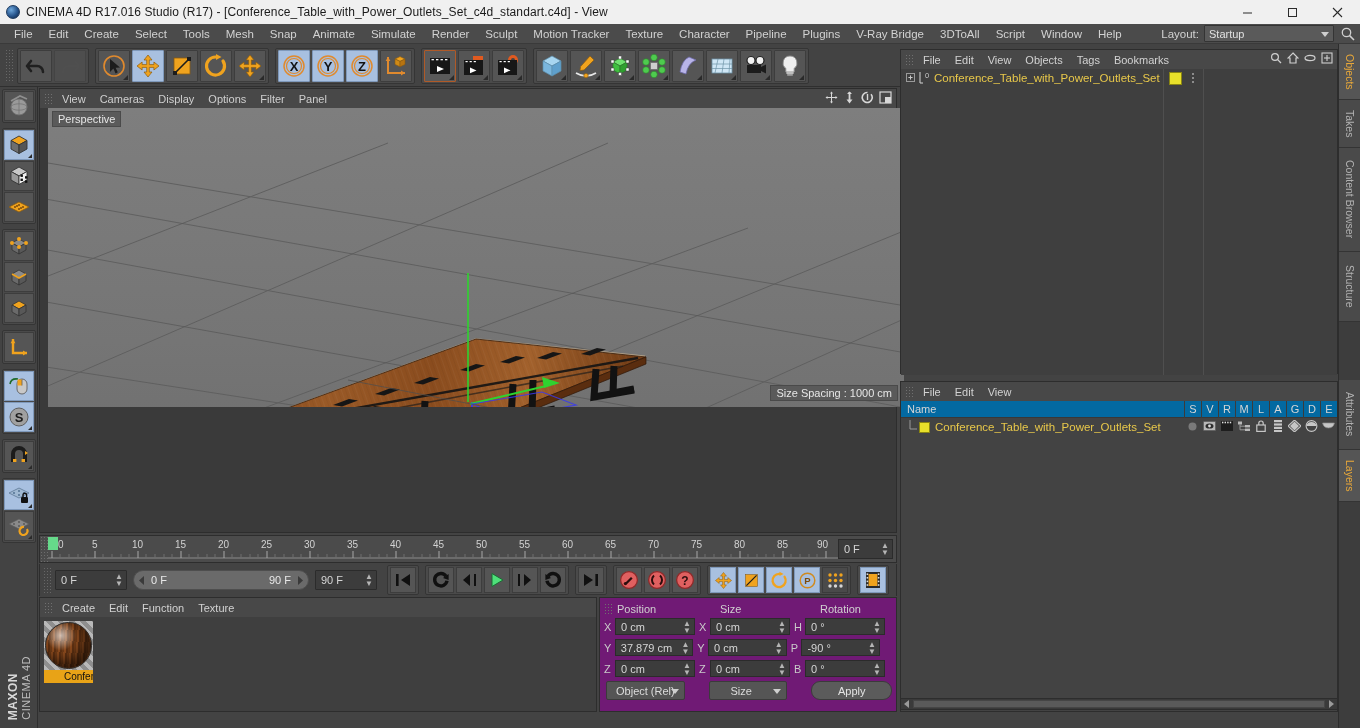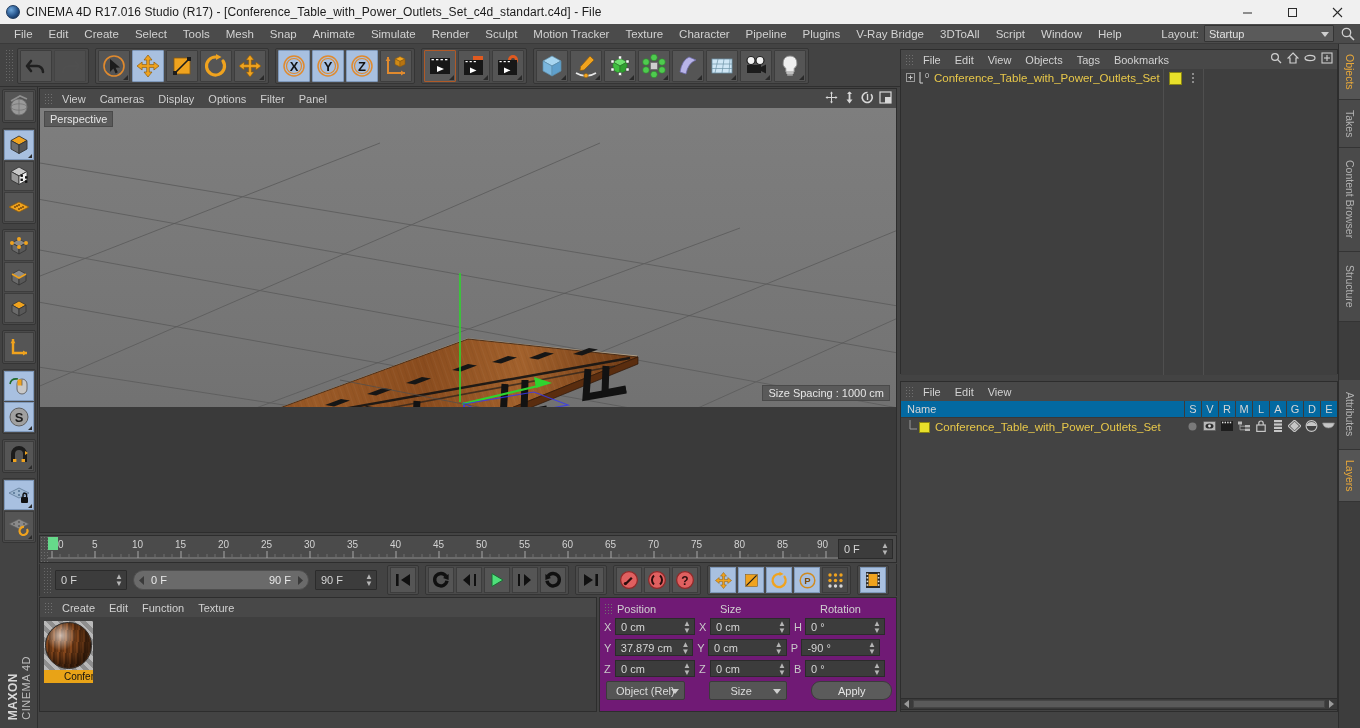--- a/index.html
+++ b/index.html
@@ -83,21 +83,21 @@
 
   
   .viewwrap{ position:absolute; left:39px; top:88px; width:858px; height:445px;
              background:#3a3a3a; border:1px solid #2d2d2d; }
   .viewmenu{ position:absolute; left:0; top:0; width:100%; height:19px;
     background:#484848; display:flex; align-items:center; padding-left:4px; }
   .viewmenu .menuitem{ font-size:11px; padding:0 7px; color:#cfcfcf;}
   .vm-grip{ width:9px;height:12px;background-image:radial-gradient(#707070 1px,transparent 1px);
     background-size:3px 3px; margin-right:2px;}
   .view-icons{ position:absolute; right:4px; top:2px; display:flex; gap:5px; align-items:center;}
-  .viewport{ position:absolute; left:0; top:19px; width:100%; height:299px;
+  .viewport{ position:absolute; left:8px; top:19px; width:100%; height:299px;
     background:#0f172a; overflow:hidden; }
   .vplabel{ position:absolute; left:4px; top:3px; background:#5a5a5a; color:#e6e6e6;
             font-size:11px; padding:1px 5px; border:1px solid #4a4a4a; z-index:6;}
   .gridlabel{ position:absolute; right:6px; bottom:6px; background:#5a5a5a; color:#e6e6e6;
             font-size:11px; padding:1px 5px; border:1px solid #4a4a4a; z-index:6;}
   .viewport svg{ position:absolute; left:0; top:0; }
 
   
   .timeline{ position:absolute; left:39px; top:535px; width:858px; height:28px;
              background:#4b4b4b; border:1px solid #2d2d2d; display:flex; align-items:stretch;}
@@ -201,21 +201,21 @@
 </style>
 </head>
 <body>
 
 <div class="app">
 
   <div class="titlebar">
     <div class="tb-icon">
         <div class="c4d-logo"></div>
       </div>
-    <div class="tb-title">CINEMA 4D R17.016 Studio (R17) - [Conference_Table_with_Power_Outlets_Set_c4d_standart.c4d] - File</div>
+    <div class="tb-title">CINEMA 4D R17.016 Studio (R17) - [Conference_Table_with_Power_Outlets_Set_c4d_standart.c4d] - View</div>
     <div class="winbtns">
       <div class="winbtn">
         <svg width="11" height="11" viewBox="0 0 11 11">
             <line x1="1" y1="6" x2="10" y2="6" stroke="#2b2b2b" stroke-width="1"></line>
           </svg>
       </div>
       <div class="winbtn">
         <svg width="11" height="11" viewBox="0 0 11 11">
             <rect x="1.5" y="1.5" width="8" height="8" fill="none" stroke="#2b2b2b" stroke-width="1"></rect>
           </svg>

